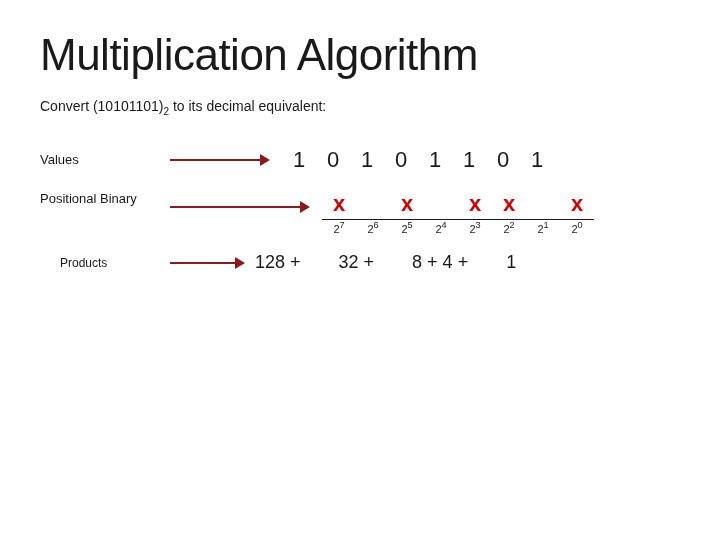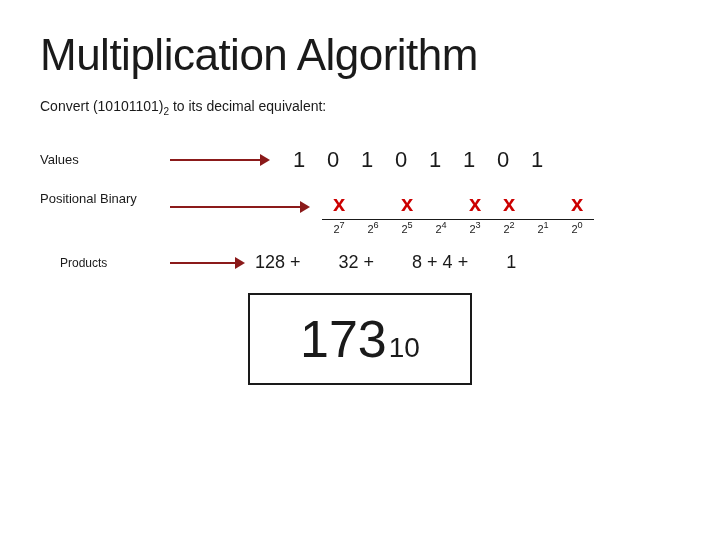--- a/index.html
+++ b/index.html
@@ -254,20 +254,14 @@
       <div class="arrow-head"></div>
     </div>
     <div class="products-expr">
       <span>128 +</span>
       <span style="margin-left:28px;">32 +</span>
       <span style="margin-left:28px;">8 + 4 +</span>
       <span style="margin-left:28px;">1</span>
     </div>
   </div>
 
-  <div class="result-box">
-    <div class="result-inner">
-      <span class="result-main">173</span>
-        <span class="result-sub">10</span>
-    </div>
-  </div>
 
 </div>
 
 </body></html>

